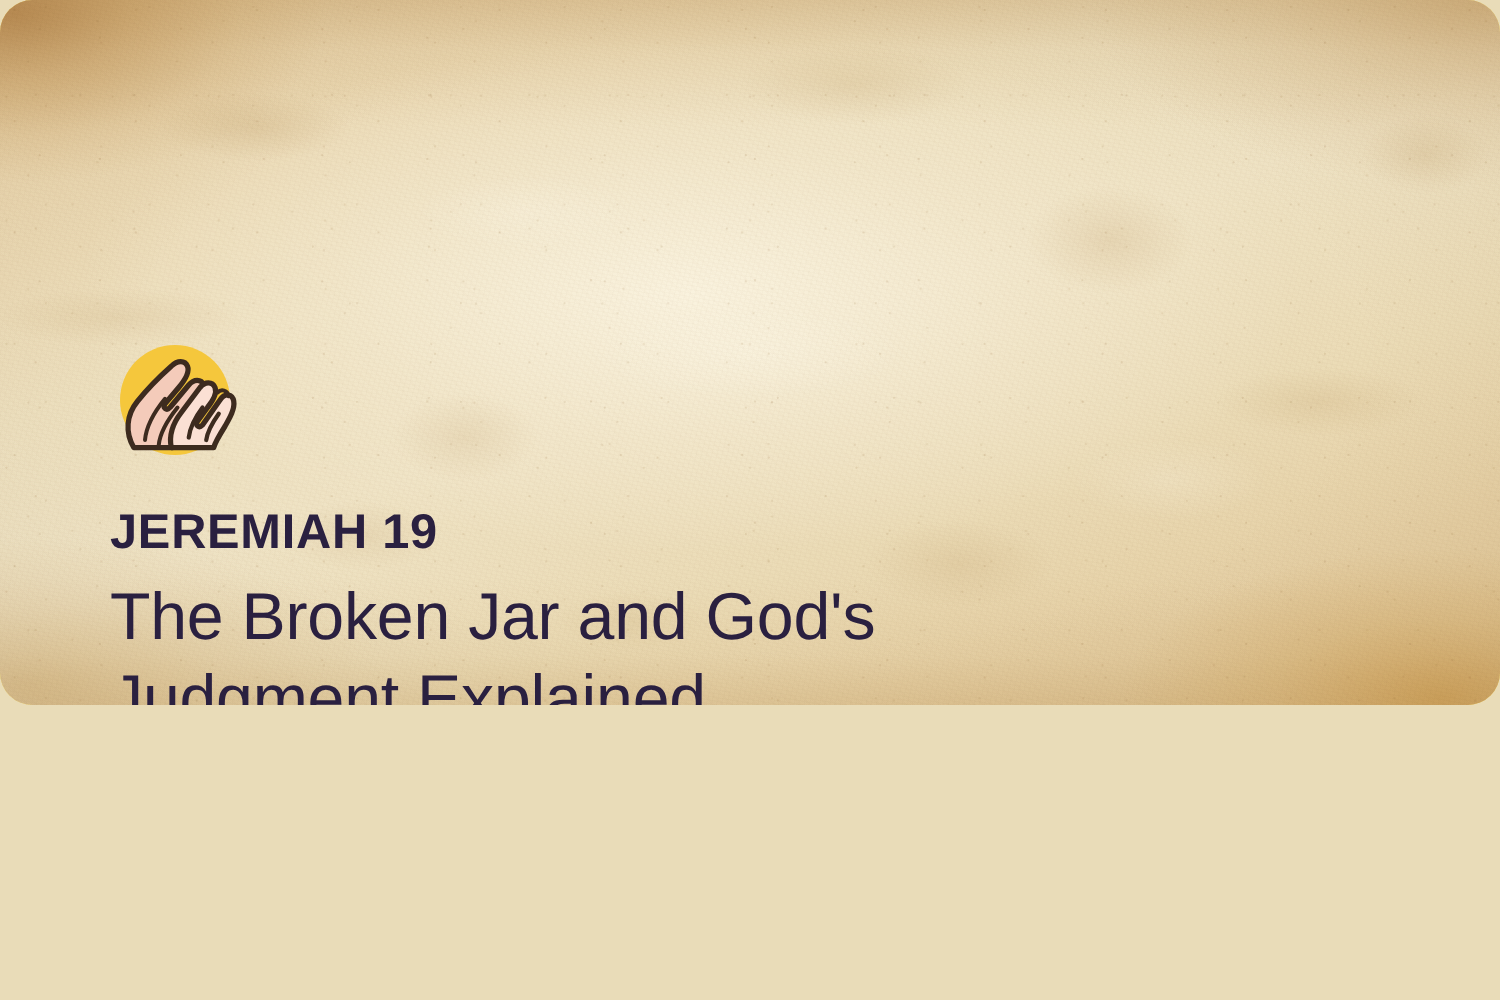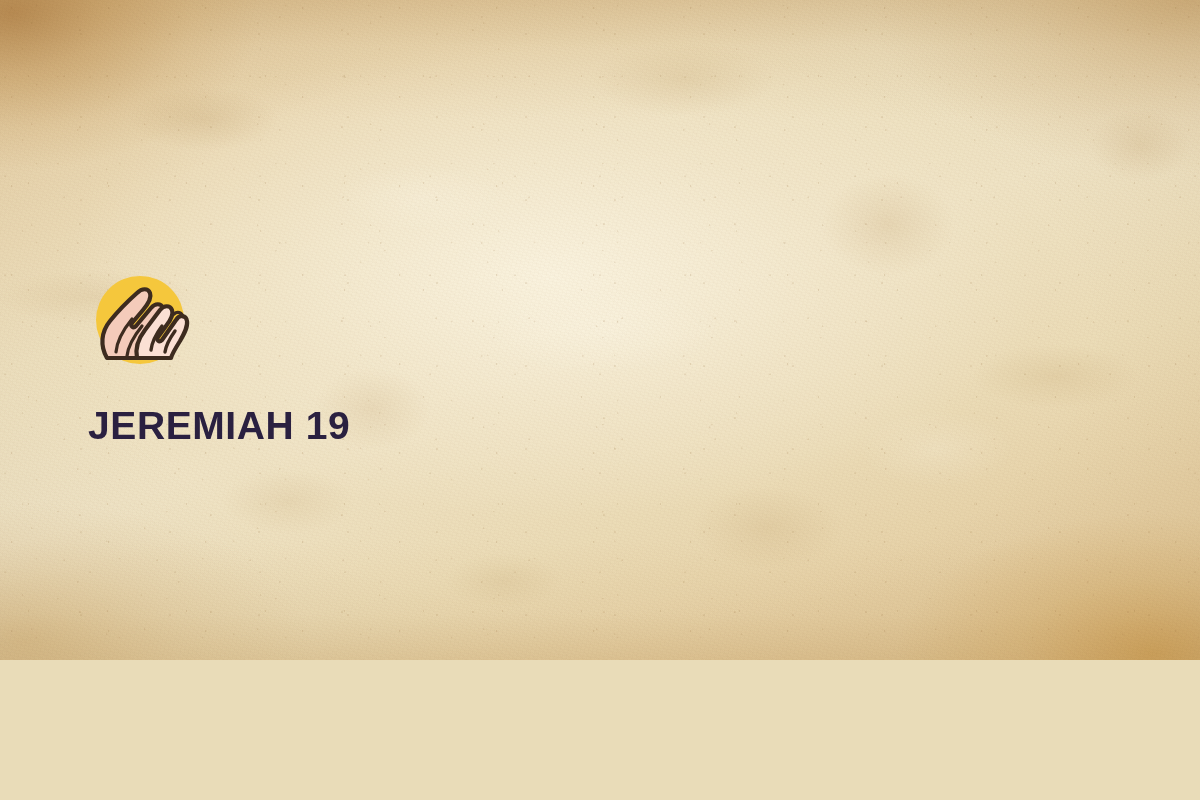--- a/index.html
+++ b/index.html
@@ -11,24 +11,25 @@
     overflow: hidden;
   }
   body {
     font-family: "Liberation Sans", sans-serif;
     background: #e9dcb8;
   }
 
   #card {
     position: relative;
     width: 1200px;
-    height: 660px;
+    height: 564px;
     overflow: hidden;
     background-color: #fde047;
     isolation: isolate;
+    border-radius: 26px;
   }
 
   
   .bg-layer {
     position: absolute;
     inset: 0;
     pointer-events: none;
   }
 
   .bg-base {
@@ -256,15 +257,16 @@
 
         <path d="M28 90 C 29 79, 35 68, 44 57" fill="none" stroke="#3D2B1F" stroke-width="3.2" stroke-linecap="round"></path>
         <path d="M39 94 C 40 84, 46 74, 54 64" fill="none" stroke="#3D2B1F" stroke-width="3.2" stroke-linecap="round"></path>
 
         <path d="M86 52 C 89 49, 94 50, 95 55" fill="none" stroke="#3D2B1F" stroke-width="3.2" stroke-linecap="round"></path>
       </svg>
     </div>
 
     <div class="kicker">JEREMIAH 19</div>
 
+    <h1 class="headline">The Broken Jar and God's Judgment Explained</h1>
 
   </div>
 </div>
 
 </body></html>

